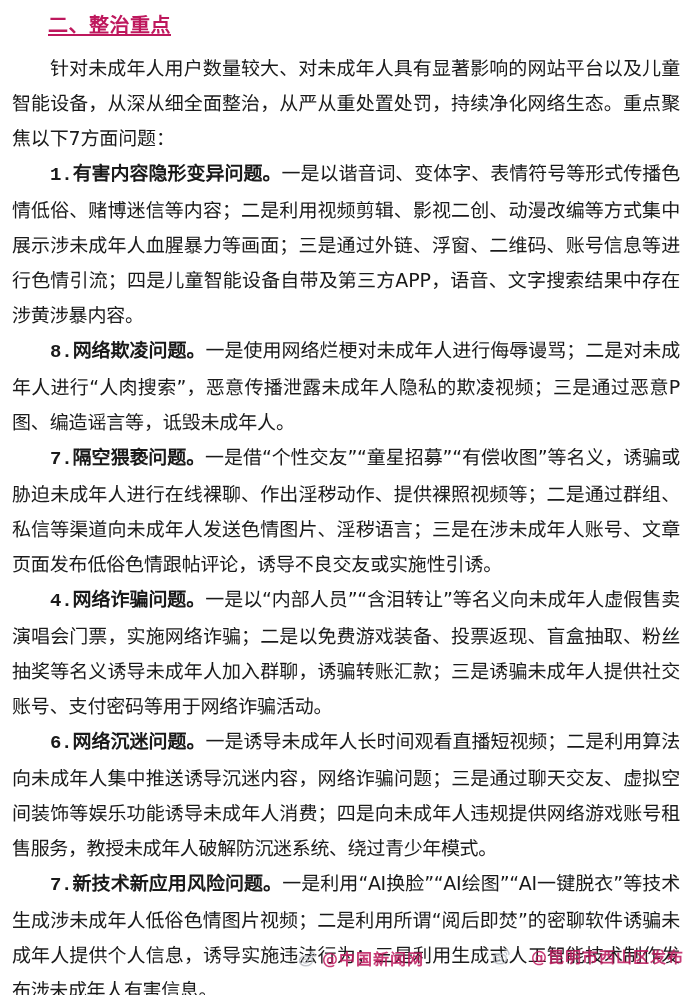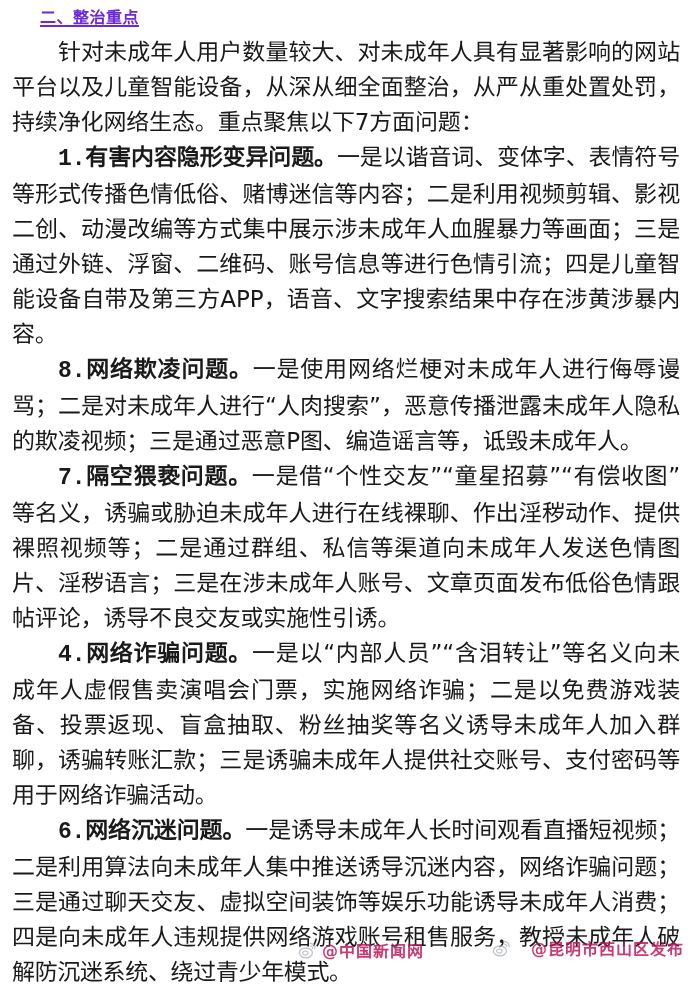--- a/index.html
+++ b/index.html
@@ -20,42 +20,42 @@
     position: relative;
     width: 690px;
     height: 995px;
     box-sizing: border-box;
     padding: 0 10px 0 12px;
     background: #ffffff;
   }
 
   
   .section-heading {
-    margin: 0;
+    margin: 8px;
     padding: 0;
-    font-size: 16px;
+    font-size: 20px;
     font-weight: bold;
-    color: #6d28d9;
+    color: #be185d;
     line-height: 35px;
     height: 35px;
     text-indent: 28px;
     letter-spacing: 0.5px;
     white-space: nowrap;
   }
   .section-heading .ul-text {
     text-decoration: underline;
     text-decoration-thickness: 2px;
     text-underline-offset: 2px;
   }
 
   
   .para {
     margin: 0;
     padding: 0;
-    font-size: 23px;
+    font-size: 19px;
     line-height: 35px;
     color: #1a1a1a;
     text-align: justify;
     text-justify: inter-ideograph;
     text-indent: 2em;
     letter-spacing: -0.15px;
     word-break: break-all;
   }
   .para.tight {
     letter-spacing: -0.35px;

